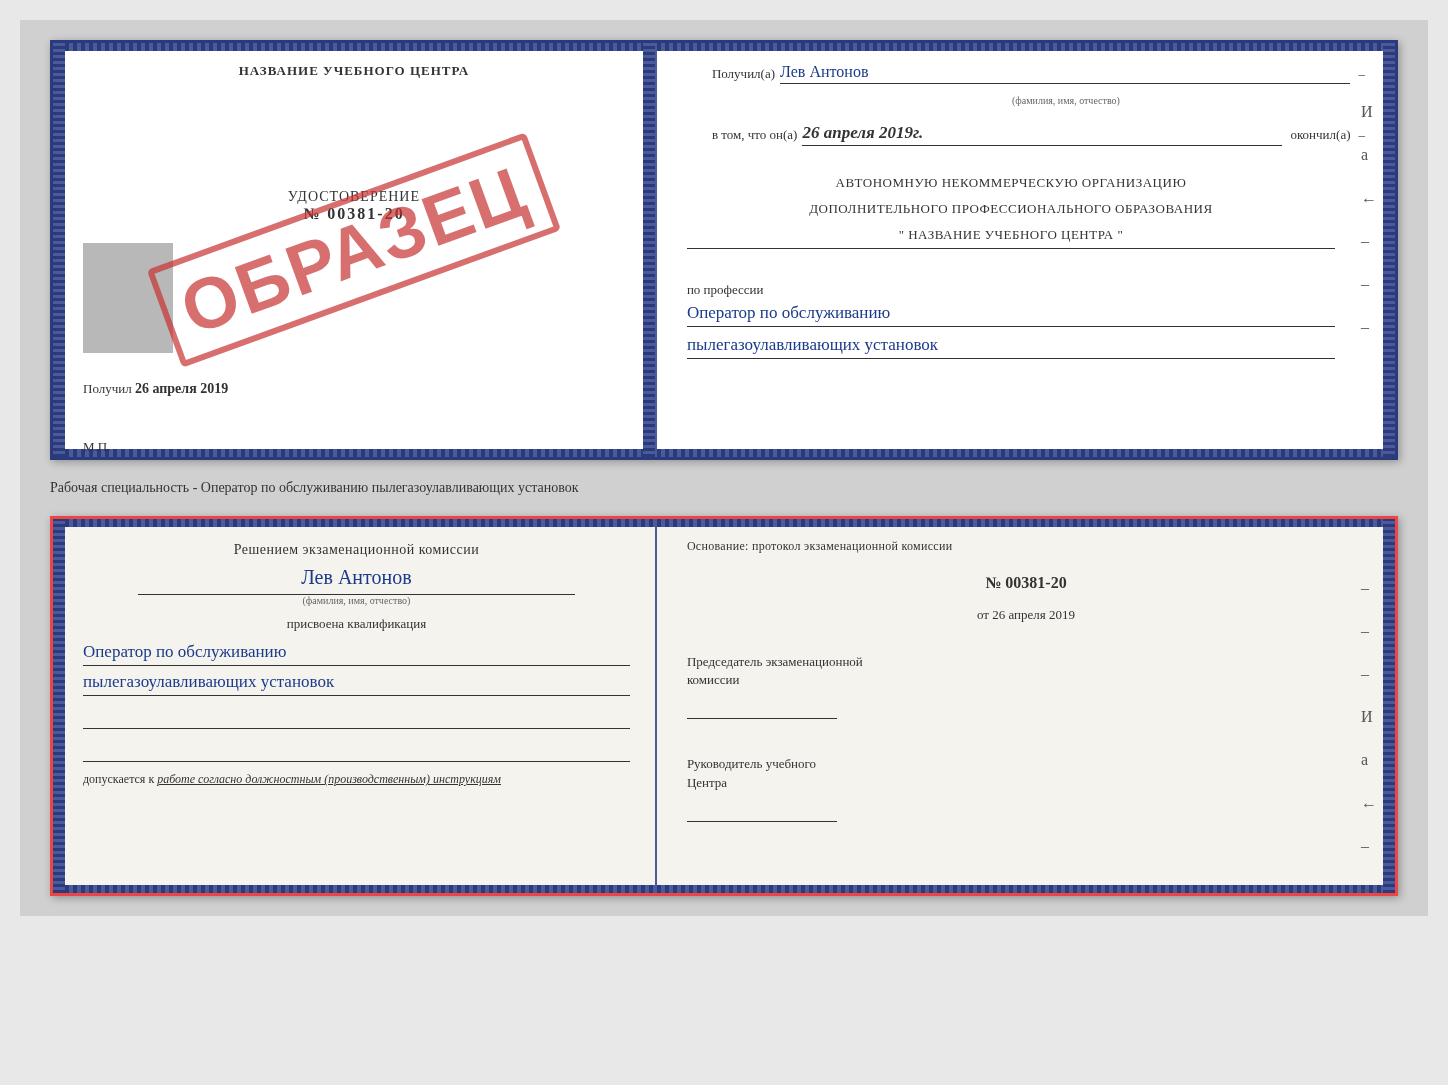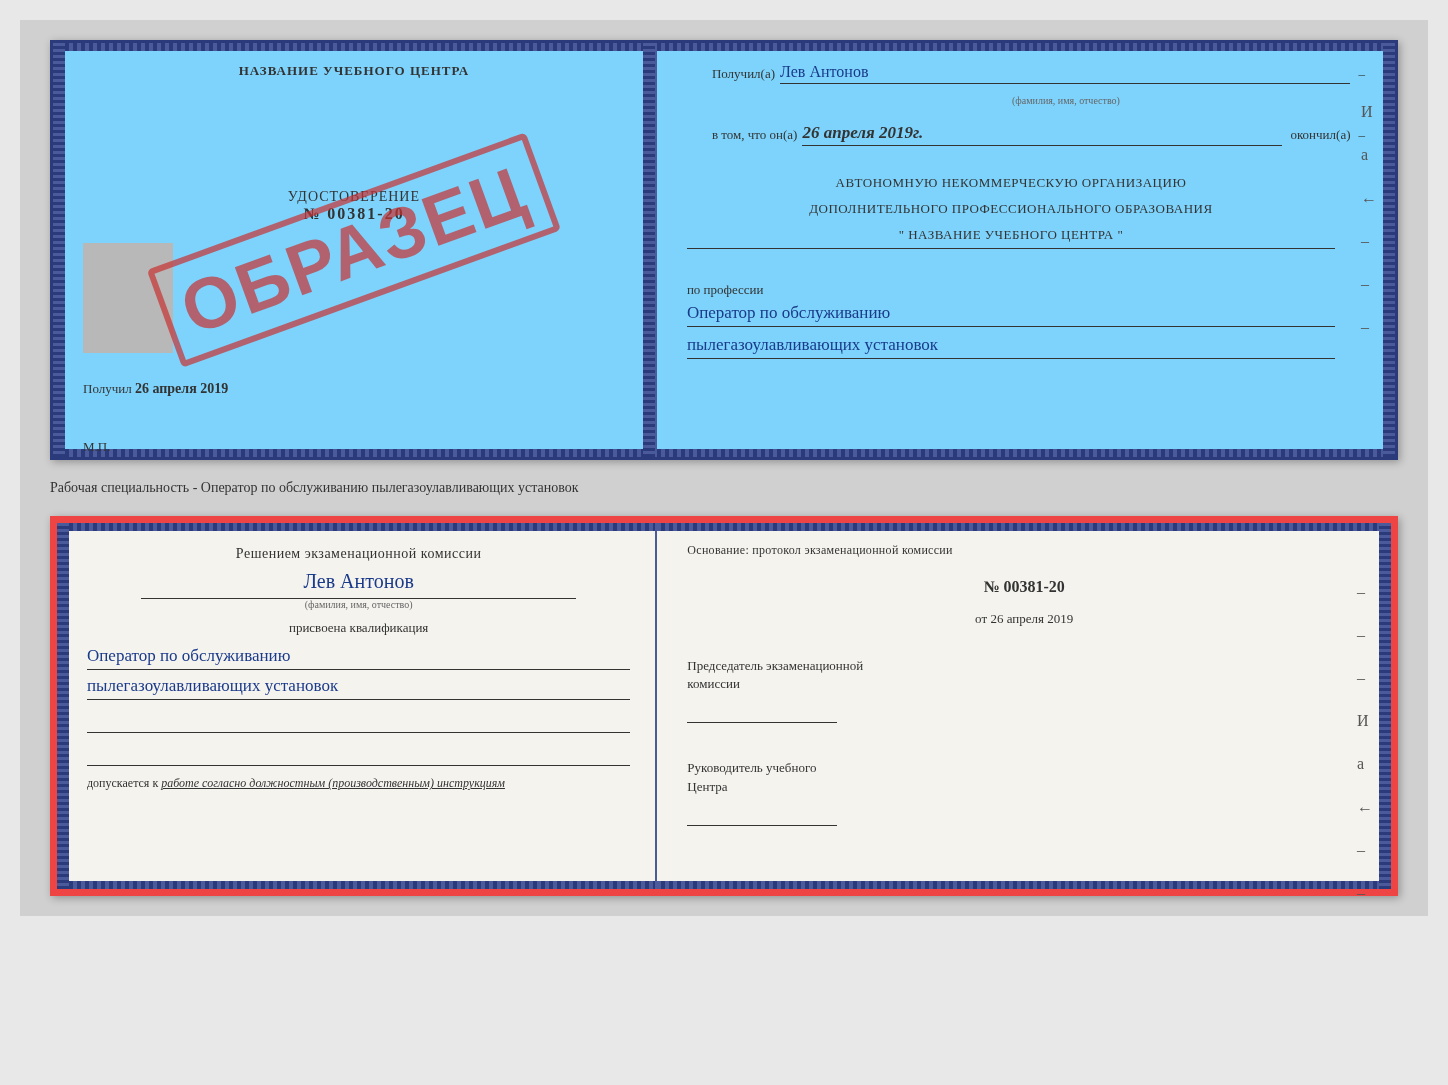--- a/index.html
+++ b/index.html
@@ -14,33 +14,33 @@
     .page-container {
       background: #d0d0d0;
       padding: 20px 30px;
       display: flex;
       flex-direction: column;
       gap: 15px;
     }
 
     
     .document-top {
-      background: #7dd3fc;
+      background: #ffffff;
       border: 3px solid #2a3a7a;
       display: flex;
       width: 100%;
       min-height: 420px;
       position: relative;
       box-shadow: 2px 2px 8px rgba(0,0,0,0.3);
     }
 
     
     .document-bottom {
       background: #f5f3ee;
-      border: 7px solid #ef4444;
+      border: 3px solid #ef4444;
       display: flex;
       width: 100%;
       min-height: 380px;
       position: relative;
       box-shadow: 2px 2px 8px rgba(0,0,0,0.3);
     }
 
     
     .doc-left {
       width: 45%;

